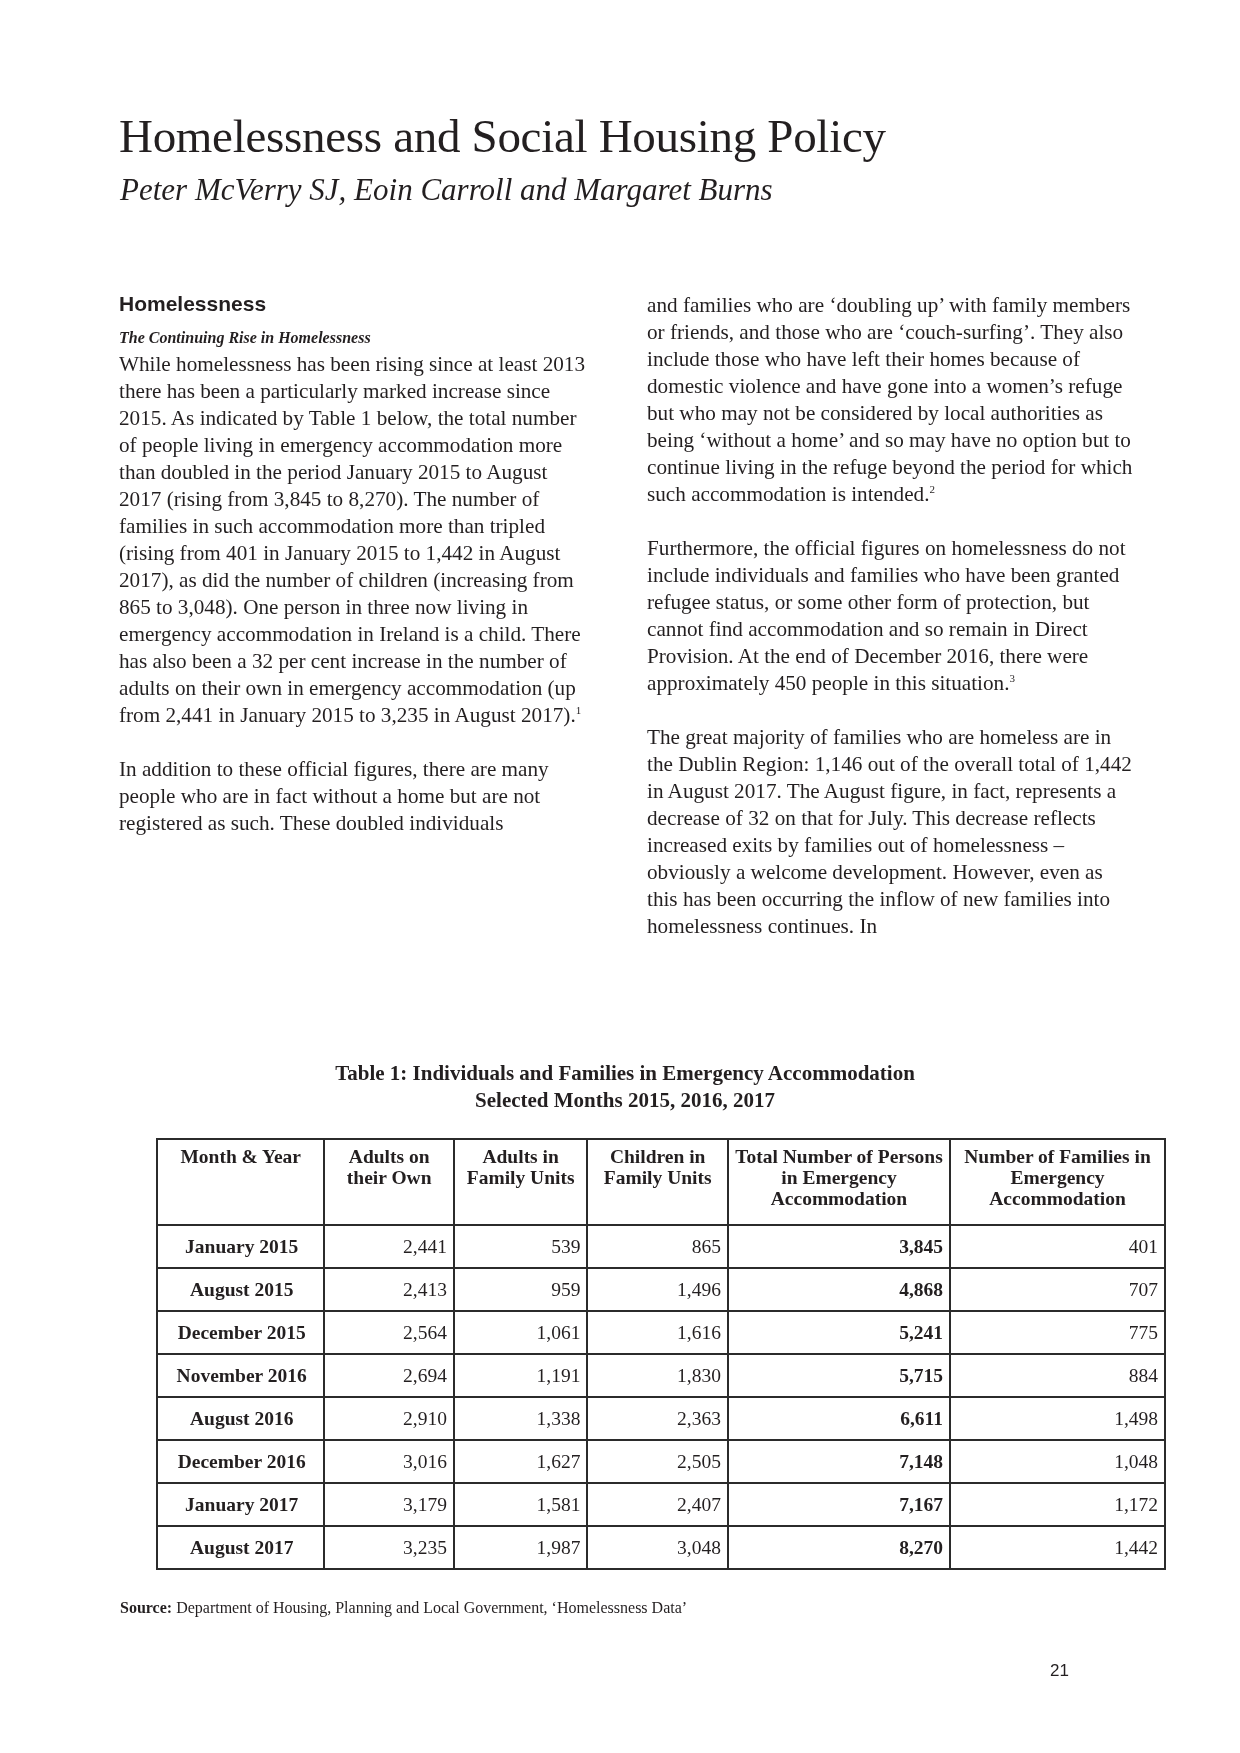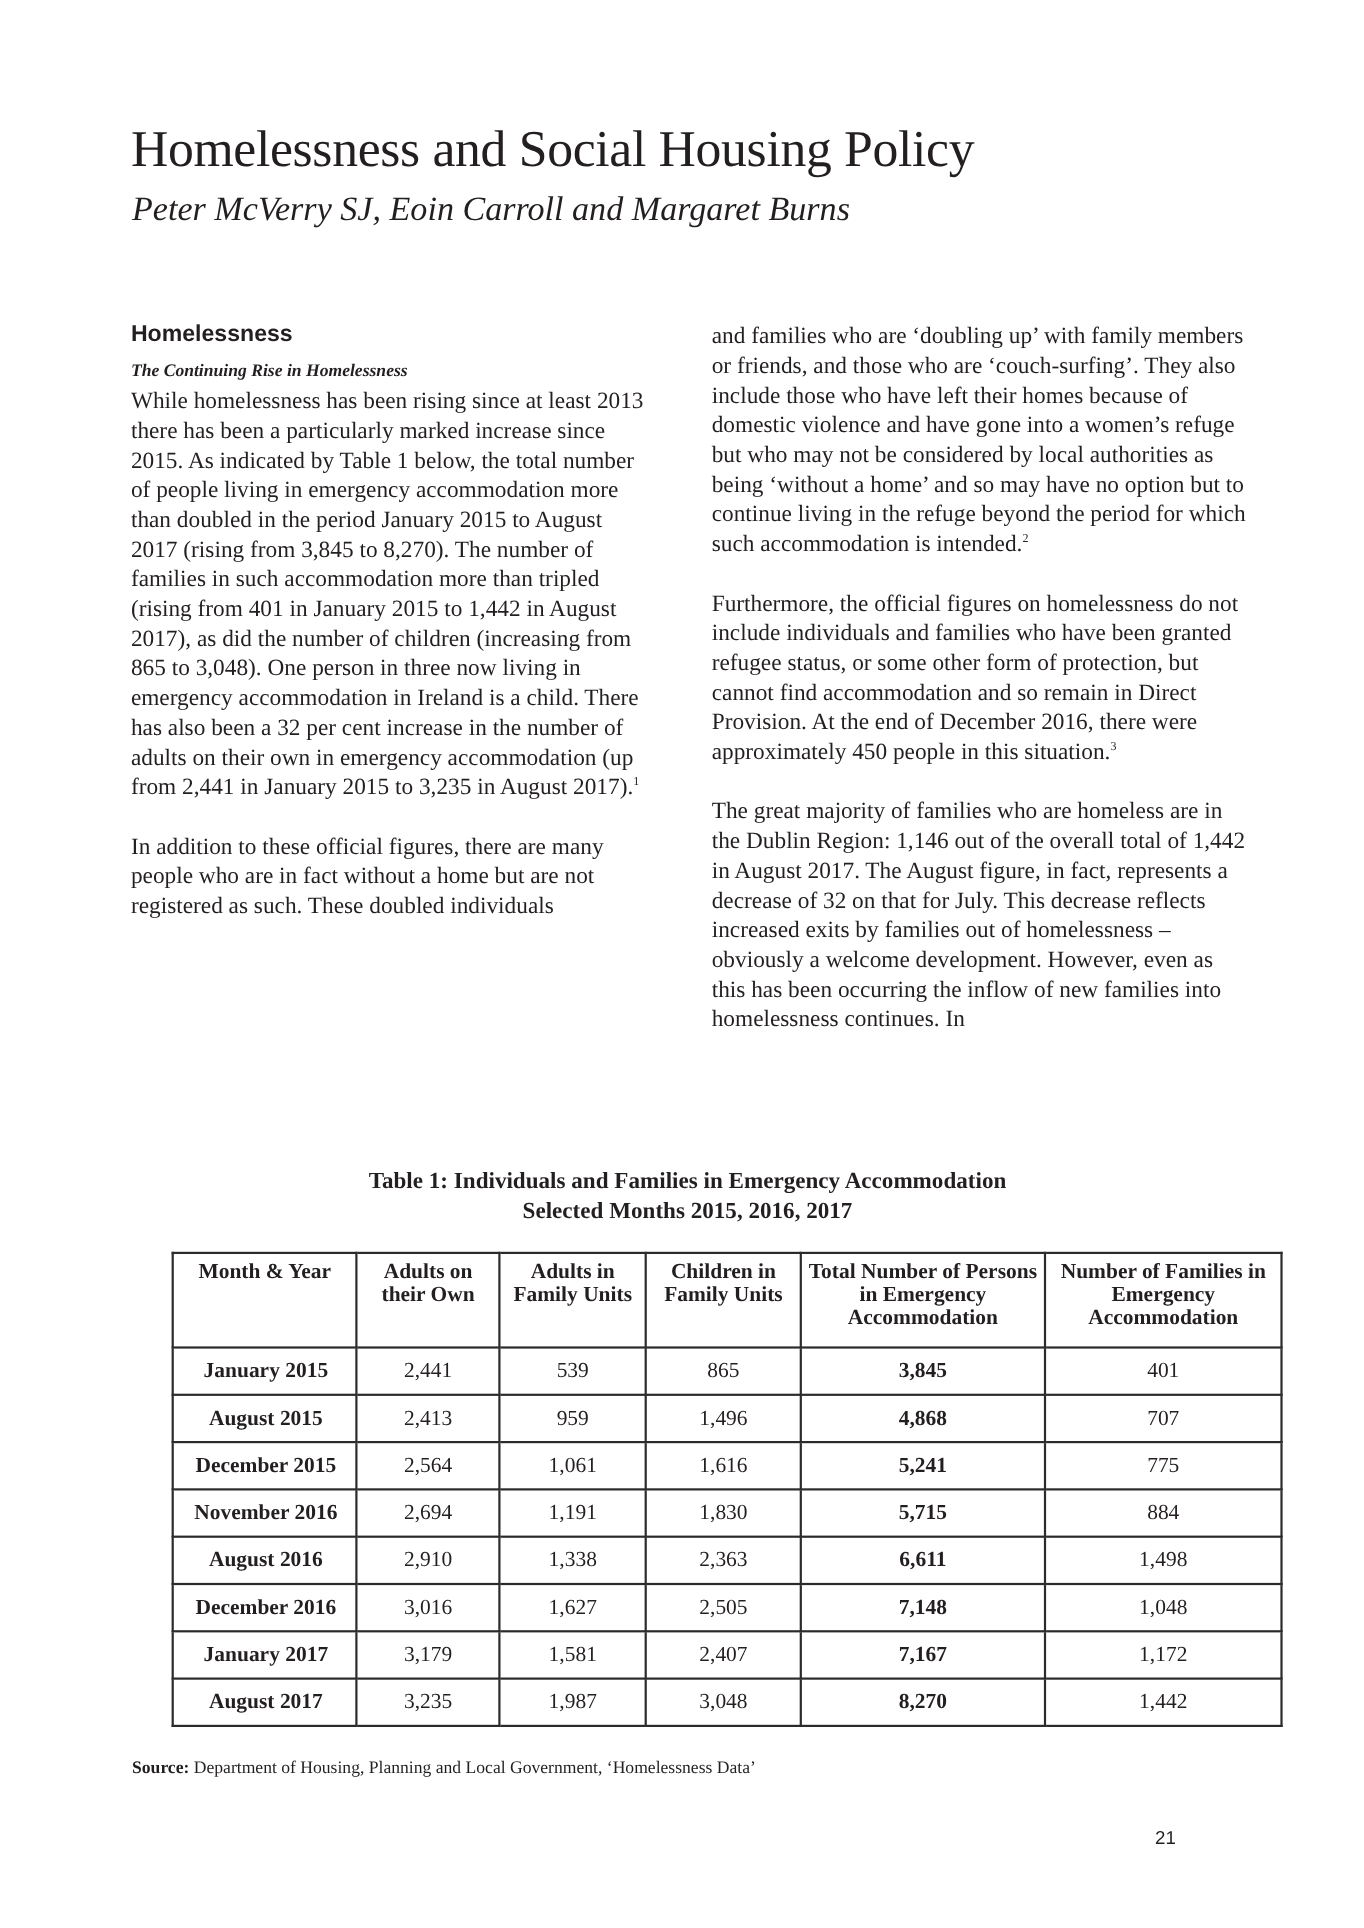--- a/index.html
+++ b/index.html
@@ -11,21 +11,21 @@
     .col.right { left: 647px; top: 292px; width: 490px; }
     .section-heading { font-family: "Liberation Sans", "DejaVu Sans", sans-serif; font-weight: bold; font-size: 21px; line-height: 28px; margin: 0 0 6px 0; }
     .sub-heading { font-weight: bold; font-style: italic; font-size: 16px; line-height: 27px; margin: 0; }
     .para { margin: 0 0 27px 0; }
     .para.first { margin-top: 0; }
     sup { font-size: 11px; line-height: 0; vertical-align: 8px; }
     .table-caption { position: absolute; left: 120px; width: 1010px; top: 1060px; text-align: center; font-weight: bold; font-size: 21px; line-height: 27px; }
     table.data { position: absolute; left: 120px; top: 1138px; width: 1010px; border-collapse: collapse; font-size: 19.5px; margin-left: 36px; }
     table.data th, table.data td { border: 2px solid #2b2b2b; }
     table.data th { font-weight: bold; text-align: center; vertical-align: top; line-height: 21px; padding: 6px 4px 0 4px; height: 78px; }
-    table.data td { height: 41px; padding: 0 6px; text-align: center; }
+    table.data td { height: 41px; padding: 0 6px; text-align: right; }
     table.data td.month { text-align: center; font-weight: bold; padding-left: 8px; }
     table.data td.total { font-weight: bold; }
     .c1 { width: 166px; } .c2 { width: 128px; } .c3 { width: 132px; } .c4 { width: 138px; } .c5 { width: 222px; } .c6 { width: 214px; }
     .source { position: absolute; left: 120px; top: 1598px; font-size: 16px; line-height: 20px; }
     .source b { font-weight: bold; }
     .footer-left { position: absolute; left: 133px; top: 1757px; font-family: "Liberation Sans", "DejaVu Sans", sans-serif; font-size: 18px; line-height: 22px; }
     .footer-right { position: absolute; left: 1050px; top: 1660px; font-family: "Liberation Sans", "DejaVu Sans", sans-serif; font-size: 17px; line-height: 22px; }
   </style>
 </head>
 <body>

